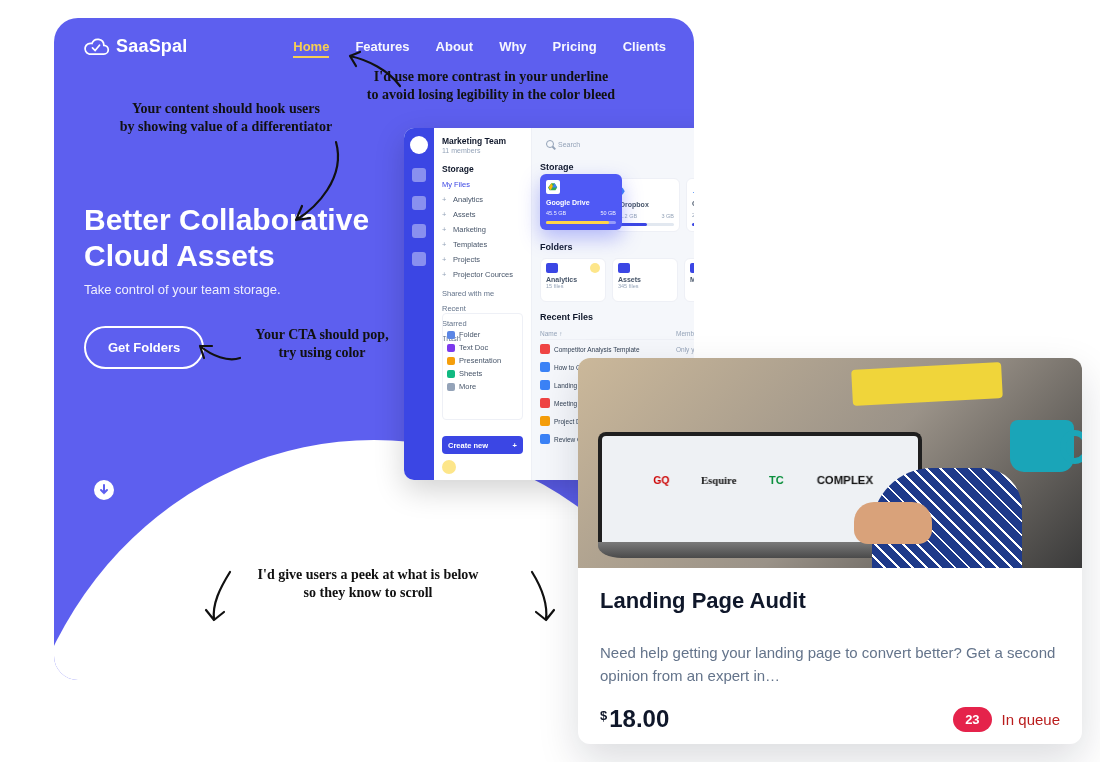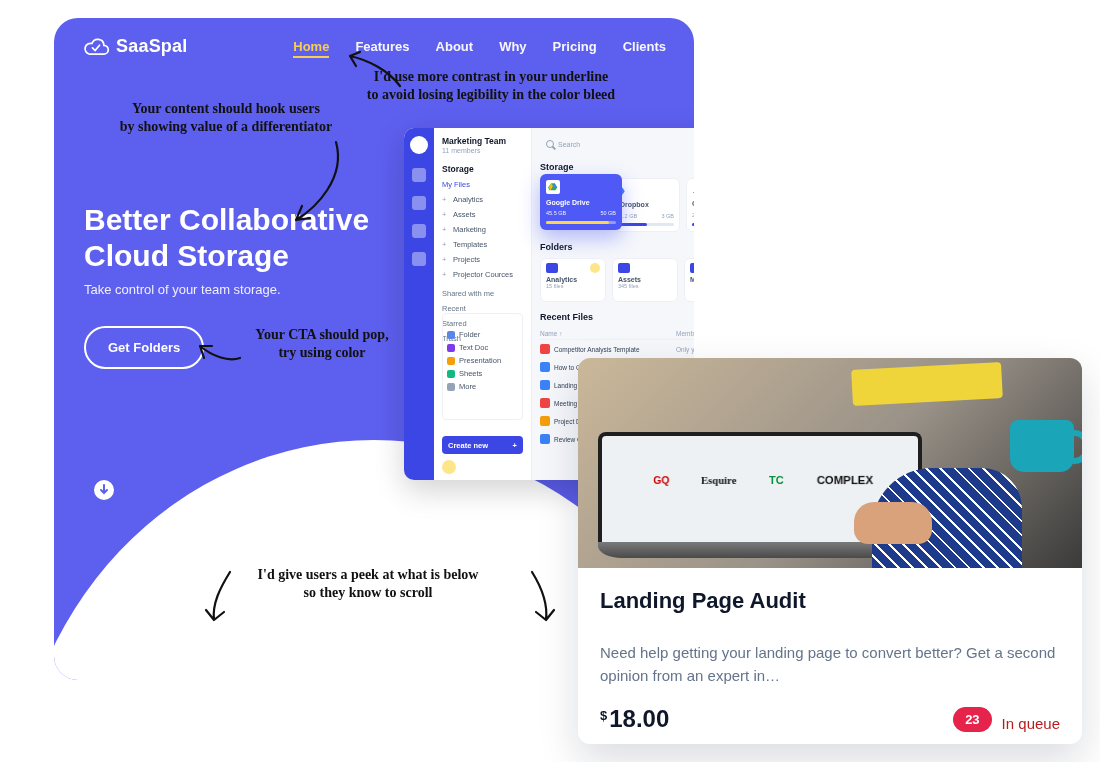--- a/index.html
+++ b/index.html
@@ -107,21 +107,21 @@
   .hand { position: absolute; right: 60px; bottom: 0; width: 200px; height: 120px; }
   .hand .sleeve { position: absolute; right: 0; bottom: 0; width: 150px; height: 100px; background: repeating-linear-gradient(45deg,#1e3a8a 0 8px,#fff 8px 10px); border-radius: 60px 40px 0 0; }
   .hand .skin { position: absolute; right: 90px; bottom: 24px; width: 78px; height: 42px; background: #d9a27a; border-radius: 20px 20px 14px 14px; }
 
   .prod-body { padding: 20px 22px 11px; }
   .prod-title { font-size: 22px; font-weight: 800; color: #0f172a; }
   .prod-desc { margin-top: 28px; font-size: 15px; line-height: 1.5; color: #64748b; }
   .prod-foot { margin-top: 18px; display: flex; align-items: center; }
   .prod-price { font-size: 24px; font-weight: 900; color: #0f172a; display: flex; align-items: flex-start; gap: 2px; }
   .prod-price .cur { font-size: 13px; font-weight: 800; margin-top: 3px; }
-  .queue { margin-left: auto; display: flex; align-items: flex-end; gap: 10px; }
+  .queue { margin-left: auto; display: flex; align-items: center; gap: 10px; }
   .badge { background: #E5234B; color: #fff; font-size: 13px; font-weight: 800; padding: 5px 12px; border-radius: 999px; }
   .queue-label { color: #b91c1c; font-size: 15px; }
 </style>
 </head>
 <body>
 
 <div class="lp-card">
 
   <div class="lp-nav">
     <div class="lp-logo">
@@ -135,21 +135,21 @@
       <span class="active">Home</span>
       <span>Features</span>
       <span>About</span>
       <span>Why</span>
       <span>Pricing</span>
       <span>Clients</span>
     </div>
   </div>
 
   <div class="lp-headline">
-    <h1><span>Better Collaborative</span><br><span>Cloud Storage</span></h1>
+    <h1><span>Better Collaborative</span><br><span>Cloud Assets</span></h1>
   </div>
   <div class="lp-sub">Take control of your team storage.</div>
   <div class="lp-cta">Get Folders</div>
 
   <div class="lp-curve"></div>
   <div class="lp-scroll">
     <svg width="10" height="12" viewBox="0 0 10 12">
         <path d="M5 1v8M2 6l3 3 3-3" fill="none" stroke="#5D5FEF" stroke-width="2" stroke-linecap="round"></path>
       </svg>
   </div>

